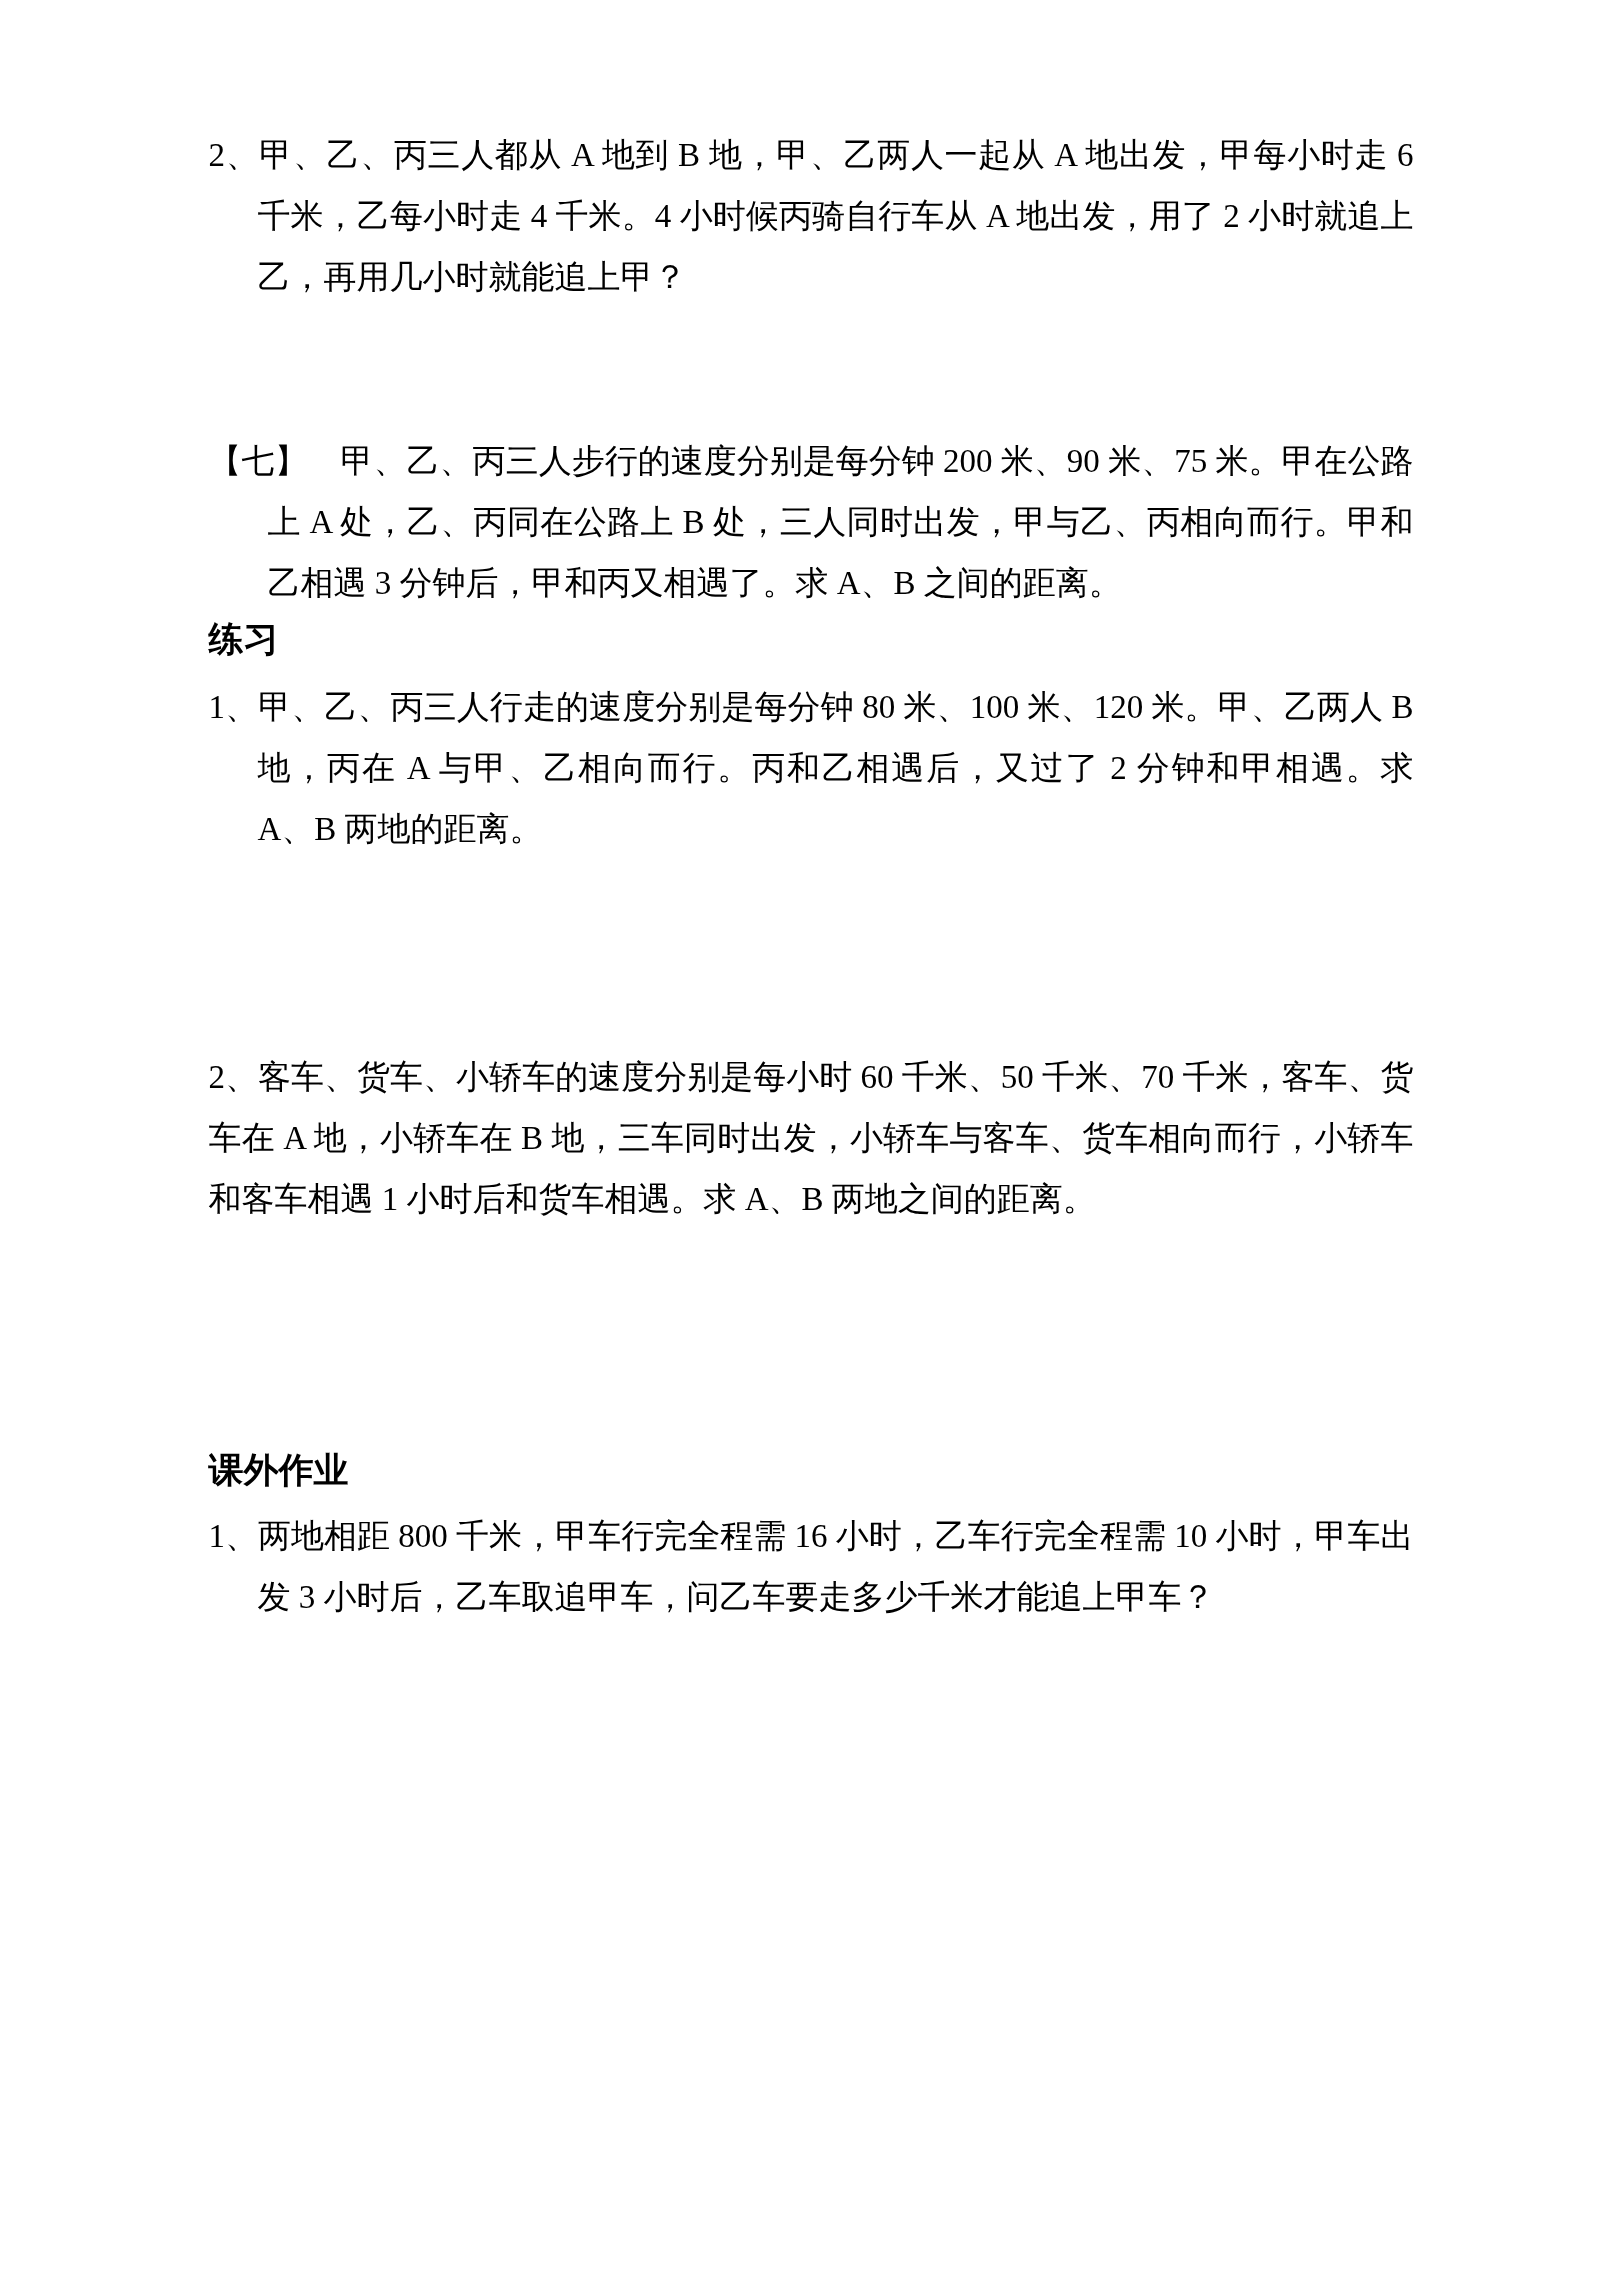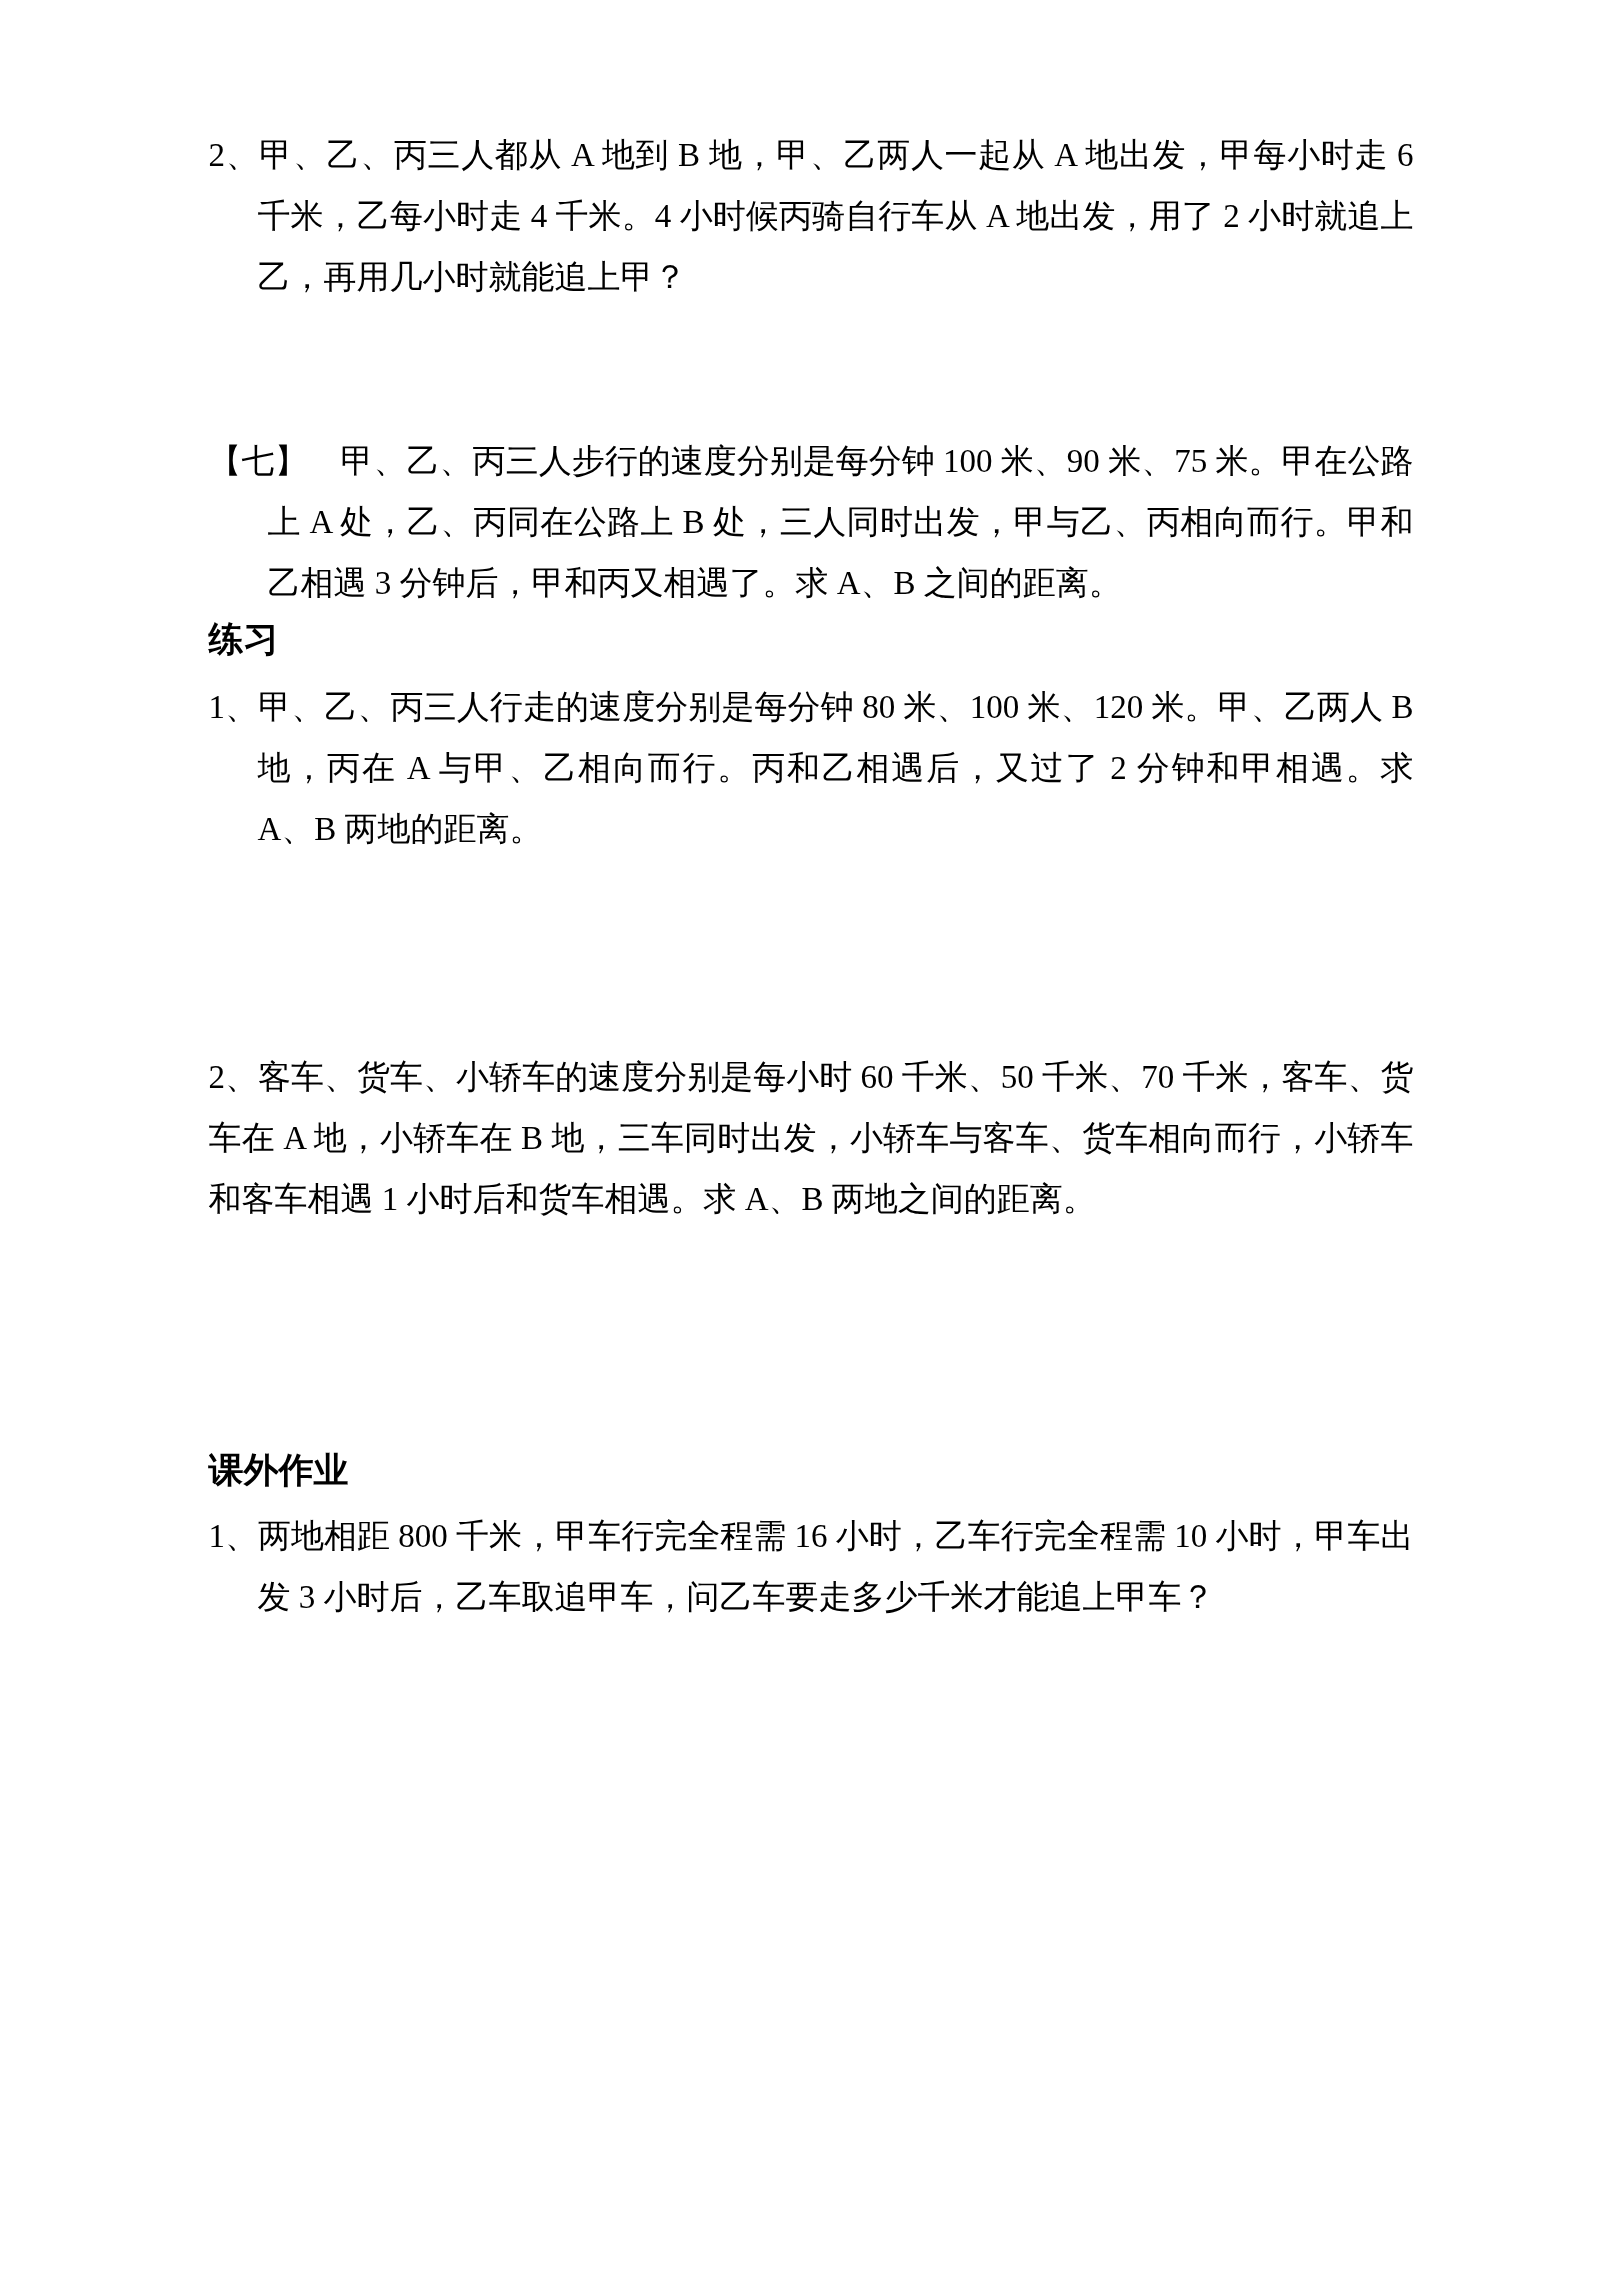--- a/index.html
+++ b/index.html
@@ -54,21 +54,21 @@
   #p5 { margin-top: 12.7px; }
   #p6 { margin-top: 199px; }
 </style>
 </head>
 <body>
 
 <div class="page">
 
   <p id="p1" class="para hang">2、甲、乙、丙三人都从 A 地到 B 地，甲、乙两人一起从 A 地出发，甲每小时走 6 千米，乙每小时走 4 千米。4 小时候丙骑自行车从 A 地出发，用了 2 小时就追上乙，再用几小时就能追上甲？</p>
 
-  <p id="p2" class="para hang-wide">【七】　甲、乙、丙三人步行的速度分别是每分钟 100 米、90 米、75 米。甲在公路上 A 处，乙、丙同在公路上 B 处，三人同时出发，甲与乙、丙相向而行。甲和乙相遇 3 分钟后，甲和丙又相遇了。求 A、B 之间的距离。</p>
+  <p id="p2" class="para hang-wide">【七】　甲、乙、丙三人步行的速度分别是每分钟 200 米、90 米、75 米。甲在公路上 A 处，乙、丙同在公路上 B 处，三人同时出发，甲与乙、丙相向而行。甲和乙相遇 3 分钟后，甲和丙又相遇了。求 A、B 之间的距离。</p>
 
   <h2 id="h1" class="heading">练习</h2>
 
   <p id="p3" class="para hang">1、甲、乙、丙三人行走的速度分别是每分钟 80 米、100 米、120 米。甲、乙两人 B 地，丙在 A 与甲、乙相向而行。丙和乙相遇后，又过了 2 分钟和甲相遇。求 A、B 两地的距离。</p>
 
   <p id="p4" class="para">2、客车、货车、小轿车的速度分别是每小时 60 千米、50 千米、70 千米，客车、货车在 A 地，小轿车在 B 地，三车同时出发，小轿车与客车、货车相向而行，小轿车和客车相遇 1 小时后和货车相遇。求 A、B 两地之间的距离。</p>
 
   <h2 id="h2" class="heading">课外作业</h2>
 
   <p id="p5" class="para hang">1、两地相距 800 千米，甲车行完全程需 16 小时，乙车行完全程需 10 小时，甲车出发 3 小时后，乙车取追甲车，问乙车要走多少千米才能追上甲车？</p>

